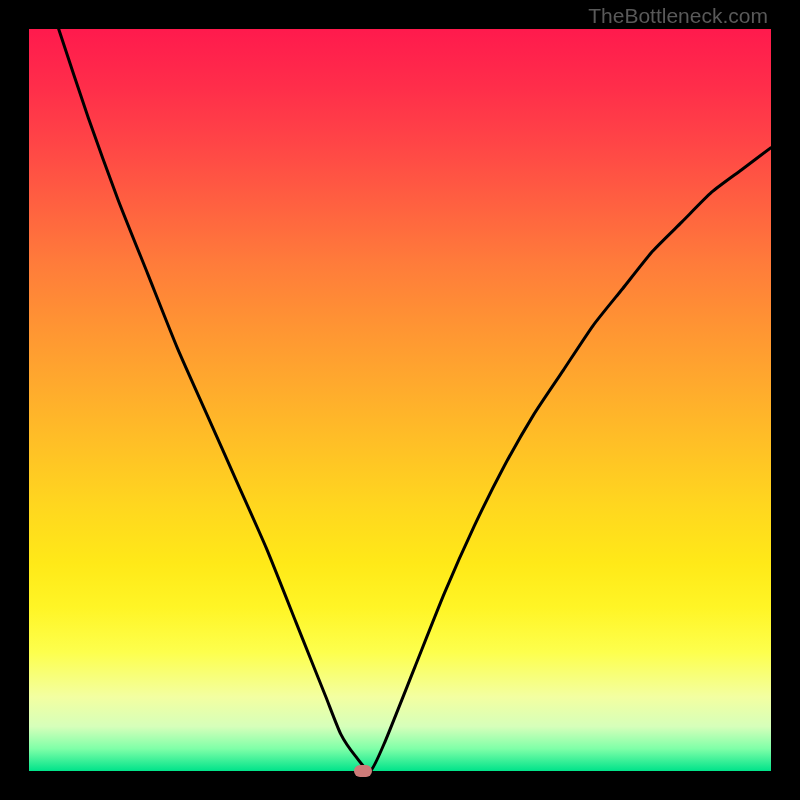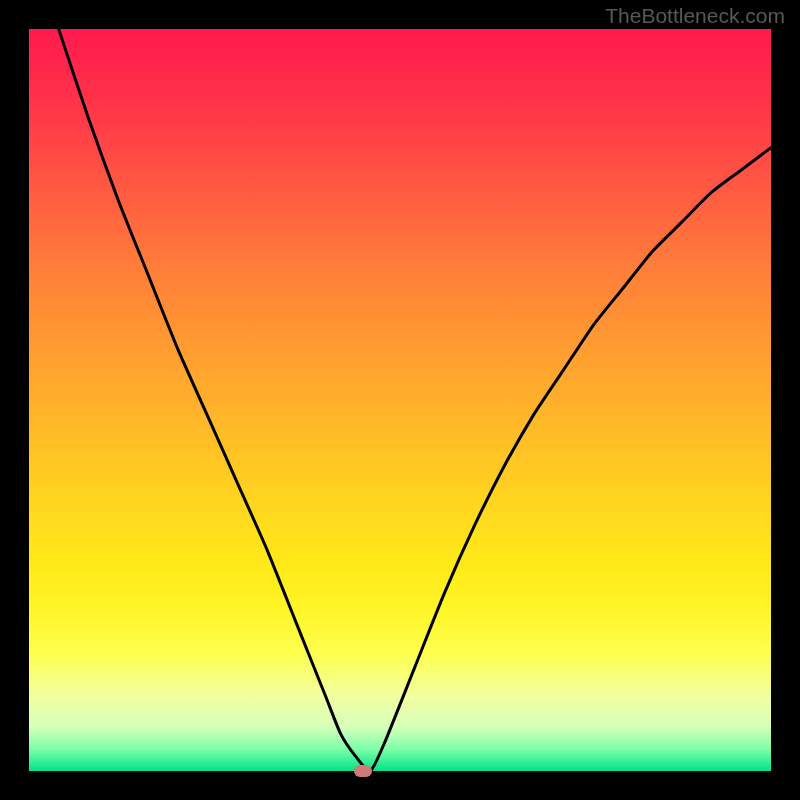--- a/index.html
+++ b/index.html
@@ -39,21 +39,21 @@
       #fdff4d 84%,
       #f3ffa1 90%,
       #d6ffba 94%,
       #7fffa8 97%,
       #00e38a 100%
     );
   }
   .watermark {
     position: absolute;
     top: 4px;
-    right: 15px;
+    right: 32px;
     color: #595959;
     font-family: Arial, Helvetica, sans-serif;
     font-size: 21px;
     font-weight: 500;
     z-index: 5;
   }
   svg.curve {
     position: absolute;
     left: 0;
     top: 0;

